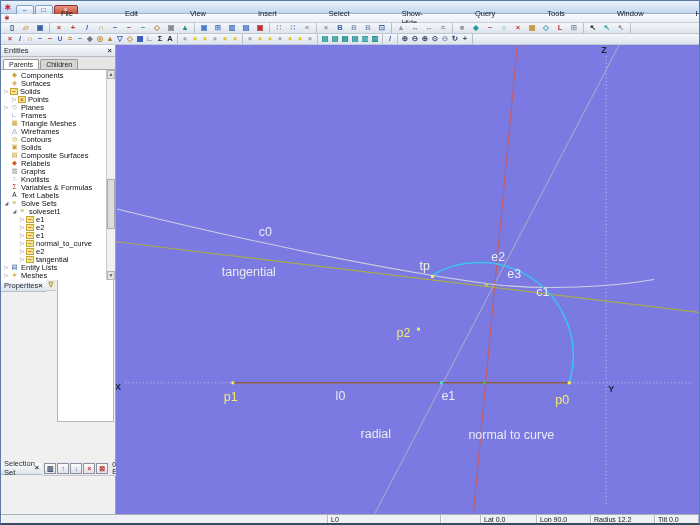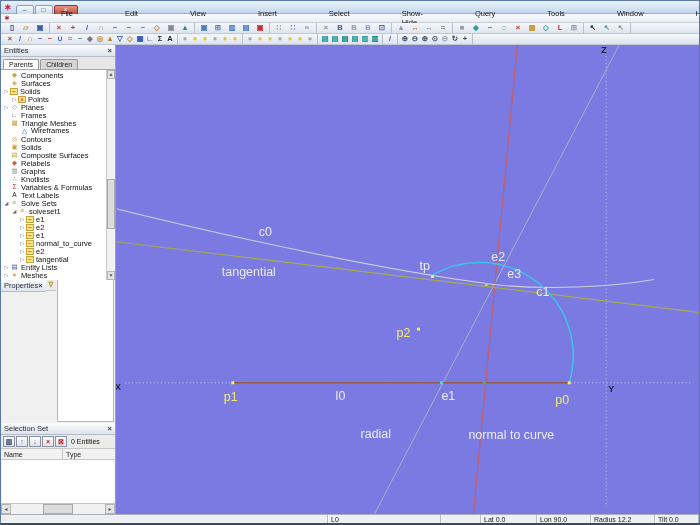--- a/index.html
+++ b/index.html
@@ -48,21 +48,21 @@
   .tree-ico{width:9px;height:8px;font-size:6.5px;line-height:7px;text-align:center;margin-right:2px;flex:none;}
   .tree-ico.chip{background:#f7e37b;border:1px solid #c8a23c;height:7px;width:8px;line-height:5px;}
   .vscroll{width:9px;background:#f1f1f1;border-left:1px solid #c8c8c8;display:flex;flex-direction:column;}
   .scroll-btn{height:9px;flex:none;background:#e4e4e4;border:1px solid #b4b4b4;font-size:5px;line-height:7px;text-align:center;color:#556;}
   .vtrack{flex:1;position:relative;}
   .vthumb{position:absolute;left:0;right:0;top:52%;height:26%;background:#dcdcdc;border:1px solid #aaa;}
   .properties{height:143px;display:flex;flex-direction:row;}
   .props-toolbar{height:11px;background:#ebebeb;border-bottom:1px solid #c4c4c4;display:flex;justify-content:flex-end;align-items:center;padding:0 3px;}
   .filter-icon{font-size:7px;color:#b8952a;font-weight:bold;}
   .props-body{flex:1;background:#fff;border:1px solid #b6b6b6;border-top:none;margin:0 1px 1px;}
-  .selection{flex:1;display:flex;flex-direction:column;min-height:0;}
+  .selection{flex:1;display:flex;flex-direction:row;min-height:0;align-items:center;}
   .sel-toolbar{height:14px;display:flex;align-items:center;gap:1px;padding:0 2px;background:#ebebeb;border-bottom:1px solid #c8c8c8;}
   .sel-btn{width:12px;height:11px;border:1px solid #8a92a2;background:linear-gradient(#fdfdfd,#dfe2e8);
     font-size:7px;line-height:9px;text-align:center;font-weight:bold;}
   .sel-count{font-size:7px;margin-left:3px;color:#111;}
   .sel-cols{height:11px;display:flex;background:#f1f1f1;border-bottom:1px solid #c8c8c8;font-size:7px;color:#222;}
   .sel-col{padding-left:3px;border-right:1px solid #c4c4c4;display:flex;align-items:center;}
   .sel-col.name{width:62px;}
   .sel-col.type{flex:1;border-right:none;}
   .sel-body{flex:1;background:#fff;margin:0 1px;}
   .hscroll{height:11px;display:flex;background:#f1f1f1;border-top:1px solid #c4c4c4;}
@@ -270,21 +270,21 @@
               <div class="tree-row" style="padding-left: 2px;">
                 <span class="tree-exp"></span>
                 <span class="tree-ico" style="color: rgb(58, 95, 168);">∟</span>
                 <span class="tree-label">Frames</span>
               </div>
               <div class="tree-row" style="padding-left: 2px;">
                 <span class="tree-exp"></span>
                 <span class="tree-ico" style="color: rgb(202, 162, 60);">▦</span>
                 <span class="tree-label">Triangle Meshes</span>
               </div>
-              <div class="tree-row" style="padding-left: 12px; align-items: flex-end;">
+              <div class="tree-row" style="padding-left: 2px;">
                 <span class="tree-exp"></span>
                 <span class="tree-ico" style="color: rgb(58, 95, 168);">△</span>
                 <span class="tree-label">Wireframes</span>
               </div>
               <div class="tree-row" style="padding-left: 2px;">
                 <span class="tree-exp"></span>
                 <span class="tree-ico" style="color: rgb(202, 162, 60);">◎</span>
                 <span class="tree-label">Contours</span>
               </div>
               <div class="tree-row" style="padding-left: 2px;">

